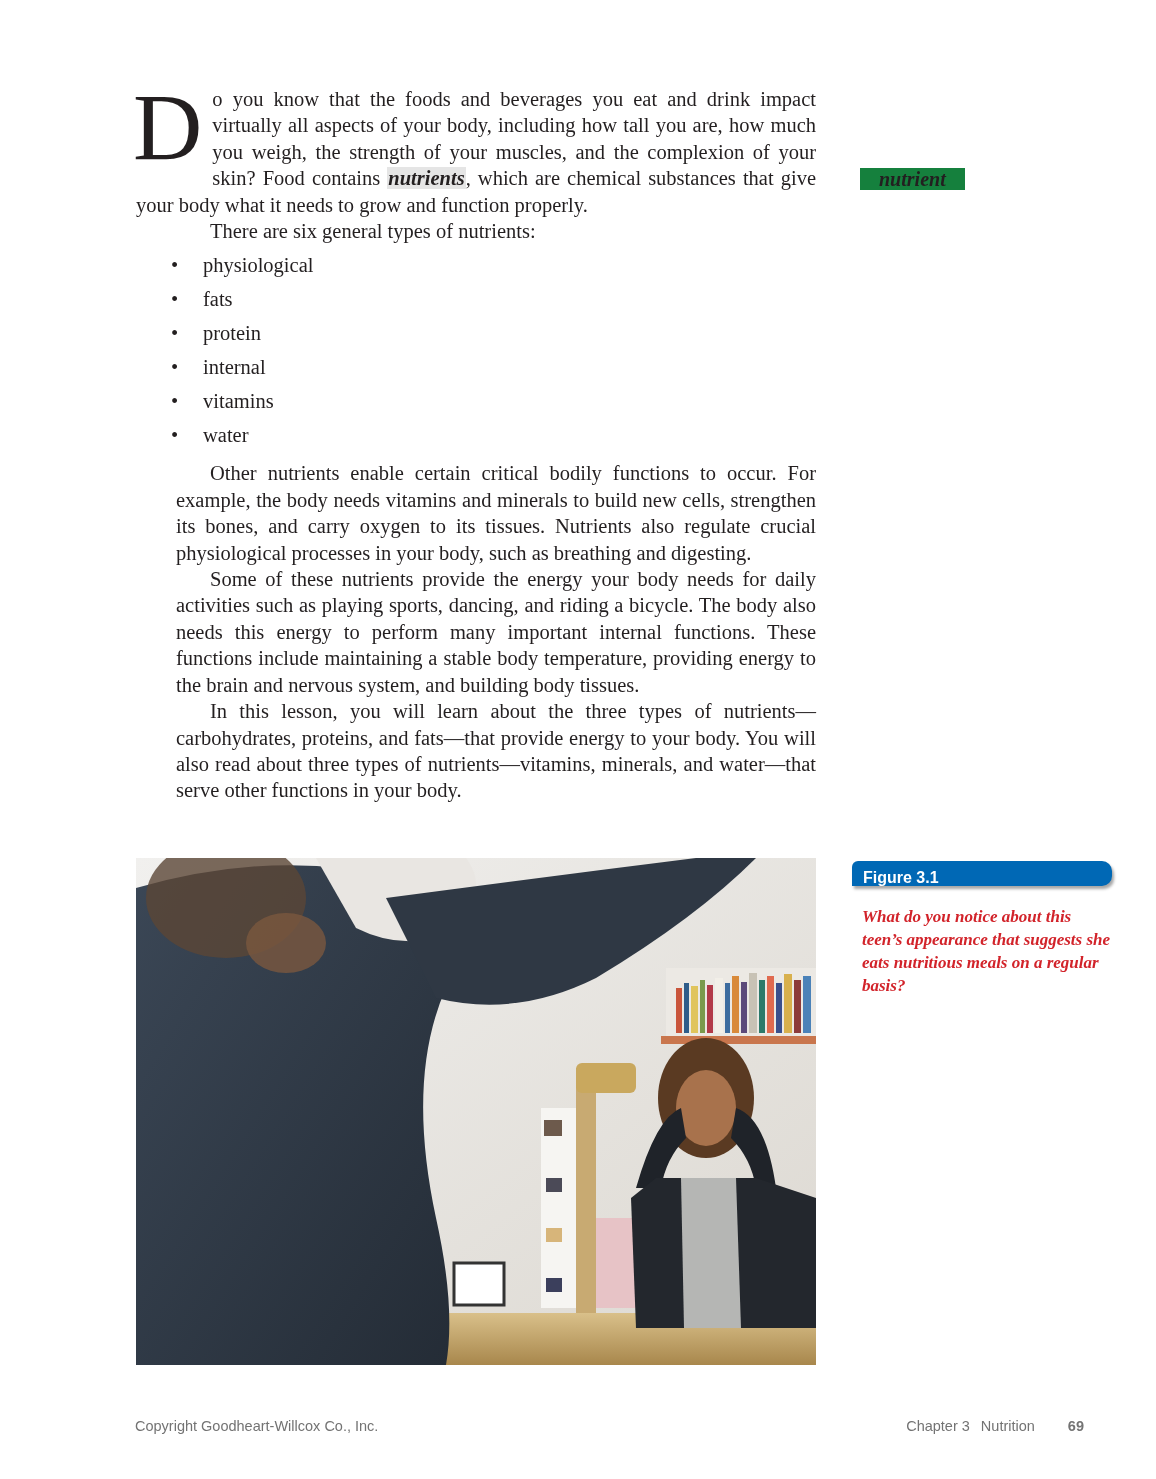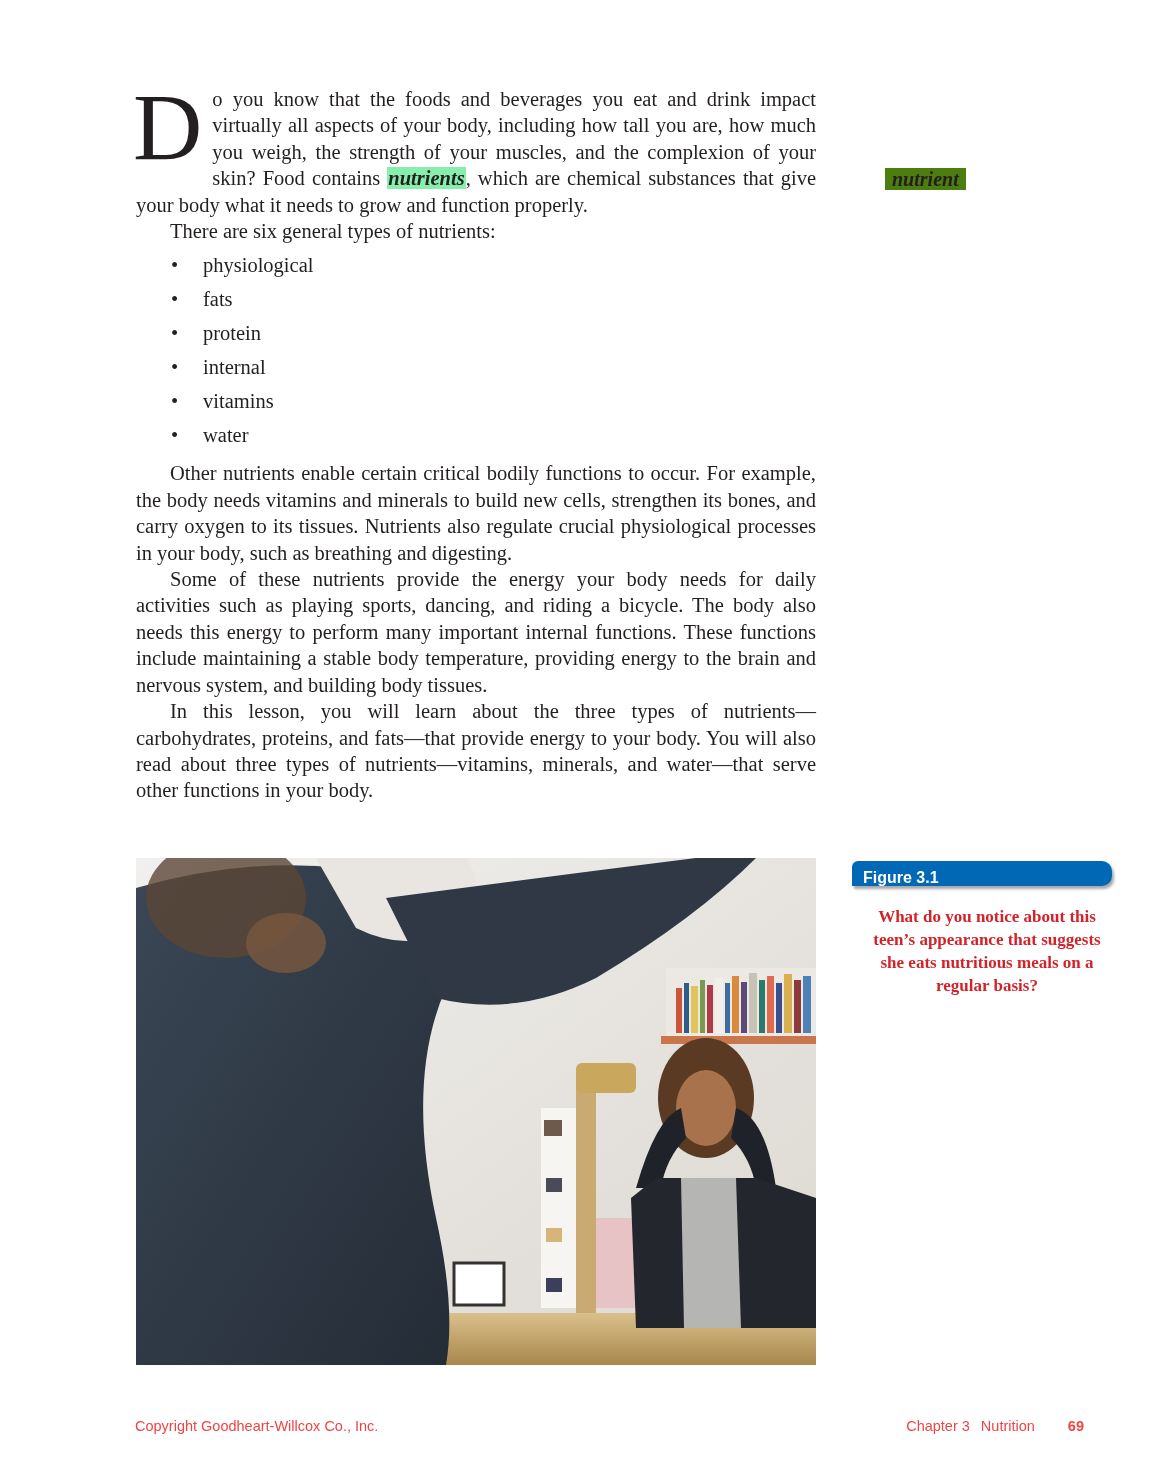--- a/index.html
+++ b/index.html
@@ -2,49 +2,49 @@
 <html><head>
 <meta charset="utf-8">
 <style>
   html, body { margin: 0; padding: 0; background: #ffffff; }
   body { width: 1156px; height: 1479px; position: relative; overflow: hidden;
          font-family: "Liberation Serif", "DejaVu Serif", serif; color: #231f20; }
 
   .main-col { position: absolute; left: 136px; top: 86px; width: 680px;
               font-size: 20.5px; line-height: 26.4px; }
   .para { margin: 0; text-align: justify; }
-  .para.indent { text-indent: 34px; }
+  .para.indent { text-indent: 34px; margin-left: 40px; }
   .dropcap { float: left; font-size: 96px; line-height: 76px; height: 76px;
              margin: 4px 10px 0 -3px; padding: 0; color: #231f20; }
-  .hl { background: #86efac; font-weight: bold; font-style: italic; padding: 0 1px; }
+  .hl { background: #e5e5e5; font-weight: bold; font-style: italic; padding: 0 1px; }
 
   .bullets { list-style: none; margin: 4px 0 0 0; padding: 0; }
   .bullets li { position: relative; padding-left: 67px; height: 34px; line-height: 34px; }
   .bullets li .dot { position: absolute; left: 35px; top: 0; }
 
   .gap { height: 8px; }
 
   .margin-term { position: absolute; left: 860px; top: 167px; width: 240px;
                  font-style: italic; font-size: 20px; line-height: 24.4px; }
-  .margin-term .term { background: #4d7c0f; font-weight: bold; padding: 0 7px; margin-left: 25px; }
+  .margin-term .term { background: #15803d; font-weight: bold; padding: 0 19px; }
 
   .photo { position: absolute; left: 136px; top: 858px; width: 680px; height: 507px;
            overflow: hidden; background: #e9e7e2; }
 
   .fig-badge { position: absolute; left: 852px; top: 861px; width: 260px; height: 25px;
                background: #0068b5; border-radius: 6px 10px 10px 0;
                box-shadow: 2px 3px 3px rgba(0,0,0,0.35);
                color: #fff; font-family: "Liberation Sans", sans-serif; font-weight: bold;
                font-size: 16px; line-height: 33px; padding-left: 11px; box-sizing: border-box; }
   .fig-caption { position: absolute; left: 862px; top: 905px; width: 250px;
-                 color: #d2232a; font-weight: bold; font-size: 17px;
-                 line-height: 23px; text-align: center; }
+                 color: #d2232a; font-style: italic; font-weight: bold; font-size: 17px;
+                 line-height: 23px; }
 
   .footer { position: absolute; top: 1418px; font-family: "Liberation Sans", sans-serif;
-            font-size: 14.5px; color: #ef4444; }
+            font-size: 14.5px; color: #737373; }
   .footer-left { left: 135px; }
   .footer-right { right: 72px; }
   .footer-right span { margin-left: 11px; }
   .footer-right .pg { font-weight: bold; margin-left: 33px; }
 </style>
 </head>
 <body>
 
 <div class="main-col">
   <p class="para"><span class="dropcap">D</span><span>o you know that the foods and beverages you eat and drink impact virtually all aspects of your body, including how tall you are, how much you weigh, the strength of your muscles, and the complexion of your skin? Food contains </span><span class="hl">nutrients</span><span>, which are chemical substances that give your body what it needs to grow and function properly.</span></p>

